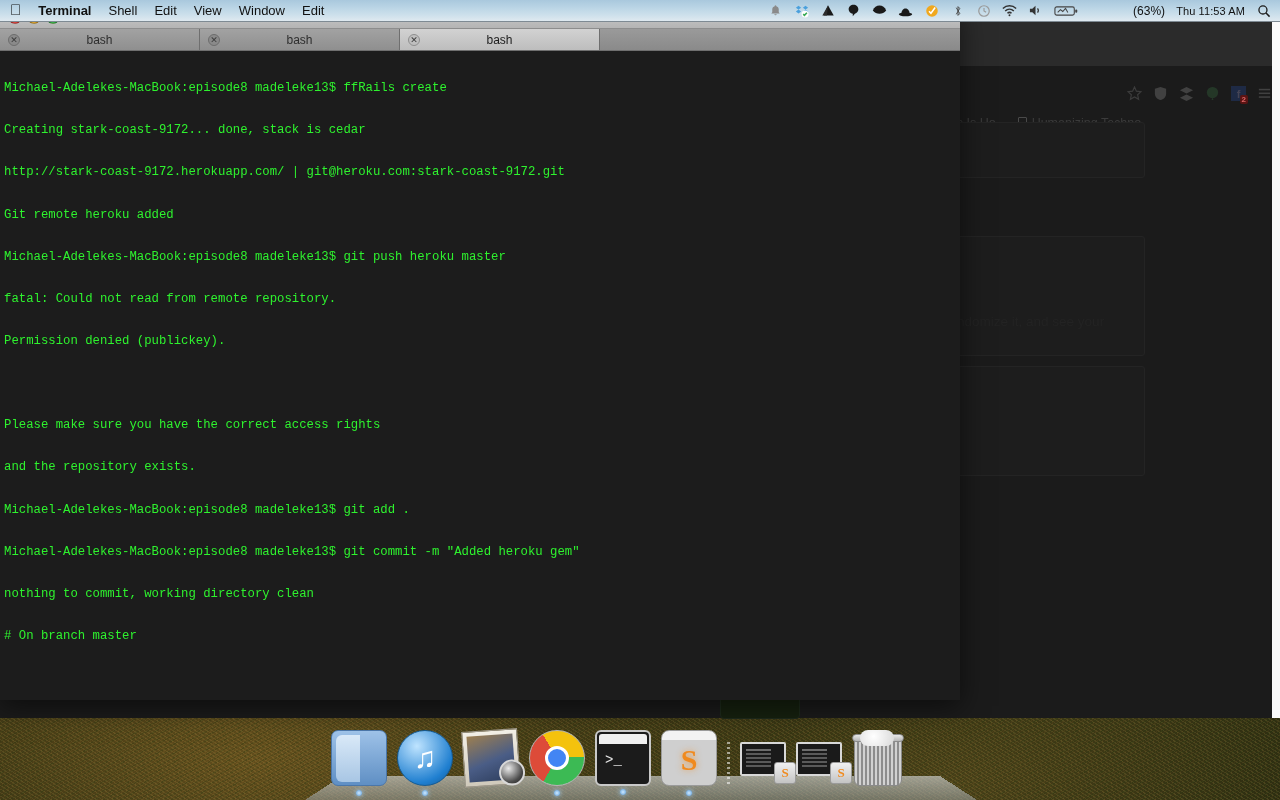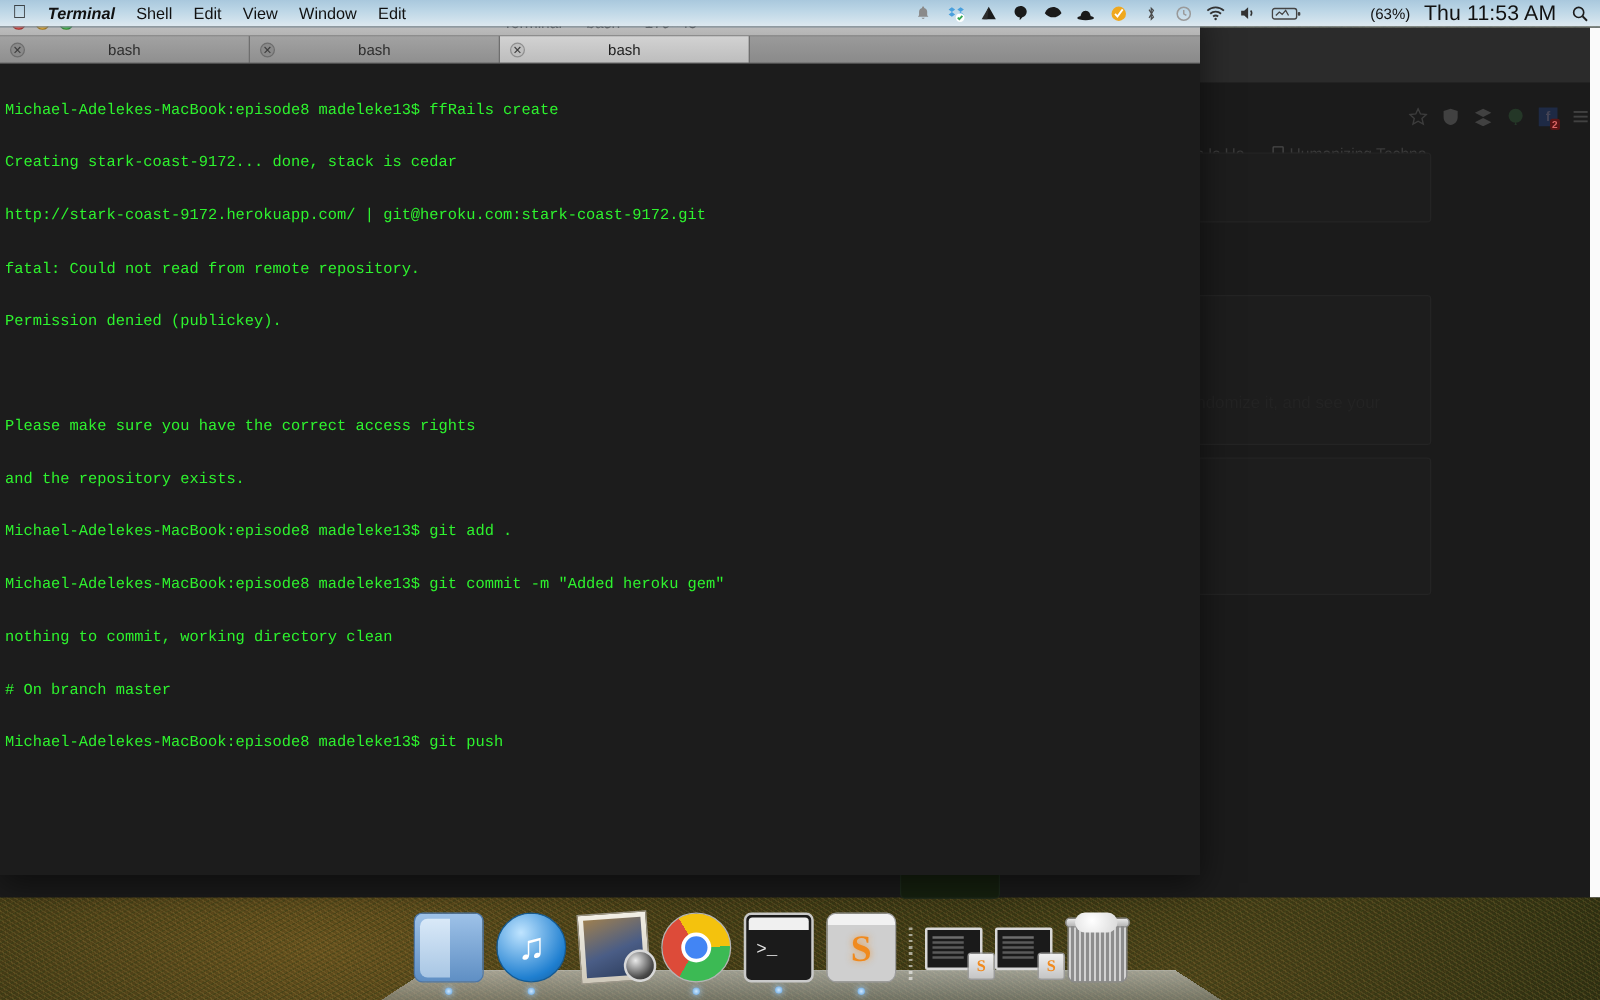--- a/index.html
+++ b/index.html
@@ -29,25 +29,25 @@
   
   #menubar {
     position: absolute; top: 0; left: 0; width: 1280px; height: 22px;
     background: linear-gradient(180deg,#a9c8dd 0%, #bcd6e6 40%, #cfe1ec 75%, #dfe9f0 100%);
     display: flex; align-items: center; font-size: 13px; color: #111;
     border-bottom: 1px solid #7e8a93; z-index: 60;
   }
   .mb-left { display: flex; align-items: center; gap: 17px; padding-left: 10px; }
   .apple { font-size: 15px; line-height: 1; position: relative; top: -1px; }
   .mb-item { white-space: nowrap; }
-  .mb-item.bold { font-weight: bold; font-style: italic; }
+  .mb-item.bold { font-weight: bold; }
   .mb-right { margin-left: auto; display: flex; align-items: center; gap: 11px; padding-right: 9px; }
   .mb-ico { width: 15px; height: 15px; display: inline-flex; align-items: center; justify-content: center; }
   .mb-ico svg { display: block; }
-  .mb-time { font-size: 17px; letter-spacing: .1px; }
+  .mb-time { font-size: 11px; letter-spacing: .1px; }
   .mb-pct { font-size: 12px; margin-left: 44px; }
 
   
   #browser {
     position: absolute; left: 0; top: 22px; width: 1280px; height: 696px;
     background: #1b1b1b; overflow: hidden; z-index: 10;
   }
   .br-chrome-top {
     position: absolute; left: 0; top: 0; width: 1280px; height: 44px;
     background: #2b2b2b;
@@ -400,30 +400,31 @@
       <span class="tclose">✕</span>
       <span class="tlabel">bash</span>
     </div>
     <div class="t-filler"></div>
   </div>
 
   <div class="t-body">
     <div class="ln">Michael-Adelekes-MacBook:episode8 madeleke13$ ffRails create</div>
     <div class="ln">Creating stark-coast-9172... done, stack is cedar</div>
     <div class="ln">http://stark-coast-9172.herokuapp.com/ | git@heroku.com:stark-coast-9172.git</div>
+    <div class="ln">Git remote heroku added</div>
+    <div class="ln">Michael-Adelekes-MacBook:episode8 madeleke13$ git push heroku master</div>
     <div class="ln">fatal: Could not read from remote repository.</div>
     <div class="ln">Permission denied (publickey).</div>
     <div class="ln">&nbsp;</div>
     <div class="ln">Please make sure you have the correct access rights</div>
     <div class="ln">and the repository exists.</div>
     <div class="ln">Michael-Adelekes-MacBook:episode8 madeleke13$ git add .</div>
     <div class="ln">Michael-Adelekes-MacBook:episode8 madeleke13$ git commit -m "Added heroku gem"</div>
     <div class="ln">nothing to commit, working directory clean</div>
     <div class="ln"># On branch master</div>
-    <div class="ln">Michael-Adelekes-MacBook:episode8 madeleke13$ git push</div>
     
     
     
     
     
     
     
     
     
     

